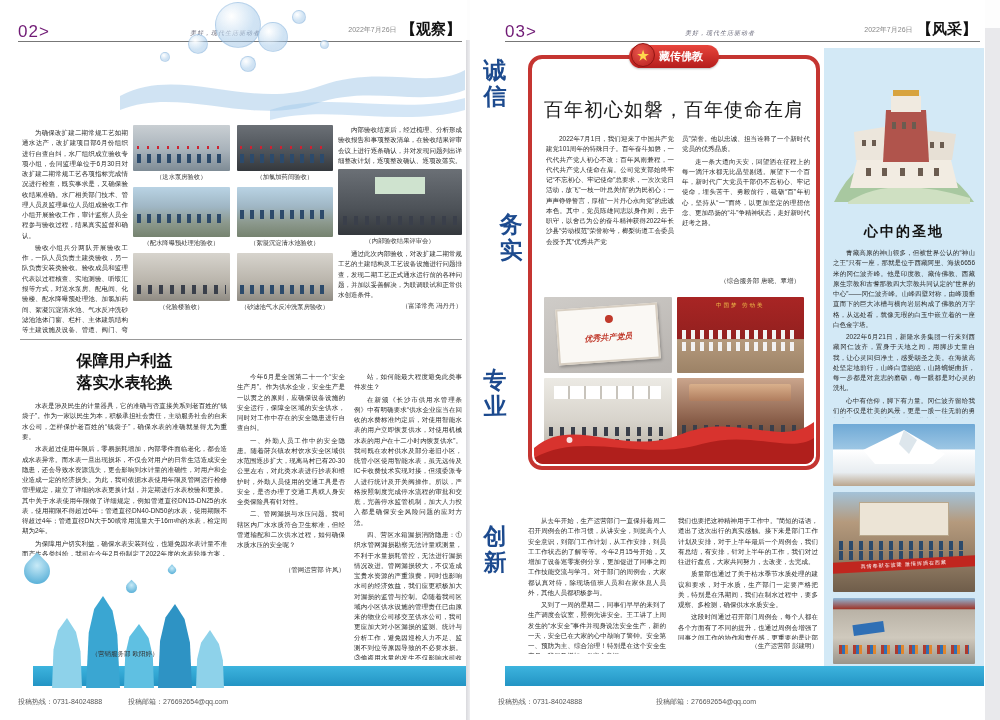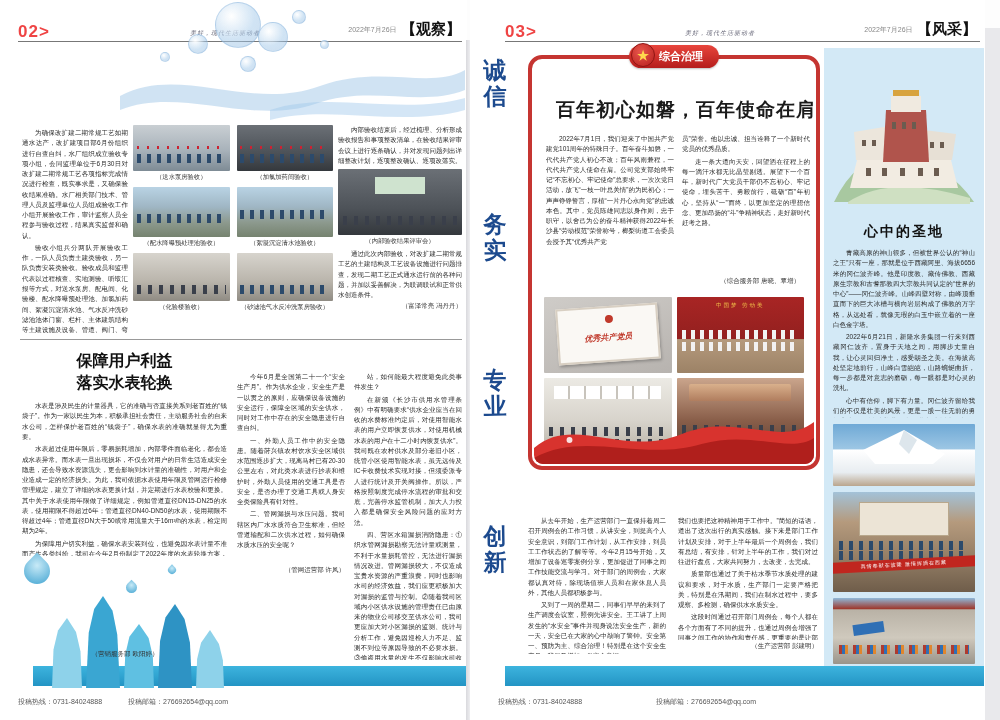--- a/index.html
+++ b/index.html
@@ -4,21 +4,21 @@
 <style>
   *{margin:0;padding:0;box-sizing:border-box}
   html,body{width:1000px;height:720px;overflow:hidden}
   body{font-family:"Liberation Sans",sans-serif;background:#fdfdfd;position:relative;color:#222}
   .page{position:absolute;top:0;background:#fff}
   #pageL{left:0;width:467px;height:720px}
   #pageR{left:470px;width:515px;height:720px}
   .gap{position:absolute;left:466px;top:40px;width:5px;height:680px;background:linear-gradient(90deg,#d9d9dd,#f3f3f5)}
   .edgeR{position:absolute;left:985px;top:28px;width:15px;height:692px;background:#e9e9ec}
   
-  .pgno{position:absolute;top:22px;font-size:17px;color:#ef4444;letter-spacing:1px;font-weight:bold}
+  .pgno{position:absolute;top:22px;font-size:17px;color:#701a75;letter-spacing:1px;font-weight:normal}
   .hrule{position:absolute;height:1px;background:#777}
   .slogan{position:absolute;top:29px;font-size:6px;color:#667;font-style:italic;letter-spacing:1px}
   .datebox{position:absolute;top:20px;text-align:right}
   .date{font-size:7px;color:#888;vertical-align:middle}
   .section{font-size:15px;color:#111;font-family:"Liberation Serif",serif;font-weight:bold;vertical-align:middle}
   
   .tiny{font-size:6.5px;line-height:1.58;text-align:justify;color:#2a2a2a}
   .tiny p{text-indent:13px;margin-bottom:2px}
   .clip{overflow:hidden}
   .byline{font-size:6.5px;color:#333;text-align:right}
@@ -45,21 +45,21 @@
   .art-title{font-weight:bold;color:#111;text-align:center}
   
   .cyanbar{position:absolute;height:20px;background:linear-gradient(180deg,#3db4de,#2394c4)}
   .footer{position:absolute;top:697px;font-size:7px;color:#555}
   
   .motto{position:absolute;width:34px;text-align:center;font-family:"Liberation Serif",serif;font-weight:bold;color:#1c4a8e;font-size:23px;line-height:1.15;word-break:break-all;transform:rotate(-1deg)}
   
   .partybox{position:absolute;left:58px;top:55px;width:292px;height:415px;border:4px solid #c53531;border-radius:14px;background:#fff}
   .badge{position:absolute;left:50%;transform:translateX(-50%);top:-14px;background:linear-gradient(180deg,#e8453c,#b51d1c);color:#fff;font-size:11px;font-weight:bold;padding:4px 16px 4px 30px;border-radius:14px;white-space:nowrap;box-shadow:0 1px 2px rgba(0,0,0,.25)}
   .badge-star{position:absolute;left:2px;top:-2px;width:24px;height:24px;border-radius:50%;background:radial-gradient(circle at 40% 35%,#e9574d,#b51d1c);display:flex;align-items:center;justify-content:center;color:#ffd84d;font-size:13px;border:1px solid #8f1513}
-  .party-headline{position:absolute;left:0;right:0;top:38px;text-align:right;font-size:19px;font-weight:bold;color:#1a1a1a;letter-spacing:1px}
+  .party-headline{position:absolute;left:0;right:0;top:38px;text-align:center;font-size:19px;font-weight:normal;color:#1a1a1a;letter-spacing:1px}
   .pcol{position:absolute;top:75px;width:128px;height:152px}
   .party-byline{position:absolute;right:16px;top:218px}
   .partygrid{position:absolute;left:12px;right:12px;top:238px;display:grid;grid-template-columns:1fr 1fr;gap:5px}
   .ribbon{position:absolute;left:2px;right:2px;bottom:2px;height:62px;border-radius:0 0 9px 9px;overflow:hidden;pointer-events:none}
   .cert{background:linear-gradient(160deg,#cfccc8,#b7b3af)}
   .cert .paper{position:absolute;left:10%;top:12%;width:80%;height:74%;background:#faf8f4;transform:rotate(-4deg);border:2px solid #d8cfc2;box-shadow:1px 2px 3px rgba(0,0,0,.25)}
   .cert .ctext{position:absolute;left:0;right:0;top:46%;text-align:center;color:#c0392b;font-size:8px;font-weight:bold;font-style:italic;font-family:"Liberation Serif",serif}
   .cert .emb{position:absolute;left:48%;top:14%;width:8px;height:8px;border-radius:50%;background:#c0392b}
   .stage{background:linear-gradient(180deg,#a82524 0%,#93201f 55%,#b59a7d 56%,#9c8266 100%)}
   .stage .stext{position:absolute;top:6%;left:0;right:0;text-align:center;color:#f3c64a;font-size:5.5px;letter-spacing:2px}
@@ -217,28 +217,28 @@
 
   <div class="pgno" style="left:35px">03&gt;</div>
   <div class="hrule" style="left:35px;top:41px;width:475px"></div>
   <div class="slogan" style="left:215px">美好，现代生活驱动者</div>
   <div class="datebox" style="right:8px;width:200px">
     <span class="date">2022年7月26日</span>
     <span class="section">【风采】</span>
   </div>
 
   <div class="motto" style="left:8px;top:58px">诚信</div>
-  <div class="motto" style="left:8px;top:212px">务实</div>
+  <div class="motto" style="left:24px;top:212px">务实</div>
   <div class="motto" style="left:8px;top:368px">专业</div>
   <div class="motto" style="left:8px;top:524px">创新</div>
 
   <div class="partybox">
     <div class="badge">
       <span class="badge-star">★</span>
-      <span>综合治理</span>
+      <span>藏传佛教</span>
     </div>
     <div class="party-headline">百年初心如磐，百年使命在肩</div>
     <div class="pcol tiny clip" style="left:14px">
       <p>2022年7月1日，我们迎来了中国共产党建党101周年的特殊日子。百年奋斗如磐，一代代共产党人初心不改；百年风雨兼程，一代代共产党人使命在肩。公司党支部始终牢记“不忘初心、牢记使命”总要求，一次次党日活动，放飞“一枝一叶总关情”的为民初心；一声声铮铮誓言，厚植“一片丹心永向党”的忠诚本色。其中，党员陈雄同志以身作则，忠于职守，以舍己为公的奋斗精神获得2022年长沙县“劳动模范”荣誉称号，榔梨街道工会委员会授予其“优秀共产党</p>
     </div>
     <div class="pcol tiny clip" style="left:150px">
       <p style="text-indent:0">员”荣誉。他以忠诚、担当诠释了一个新时代党员的优秀品质。</p>
       <p>走一条大道向天安，回望洒在征程上的每一滴汗水都无比晶莹剔透。展望下一个百年，新时代广大党员干部仍不忘初心、牢记使命，埋头苦干、勇毅前行，砥砺“百”年初心，坚持从“一”而终，以更加坚定的理想信念、更加昂扬的“斗”争精神状态，走好新时代赶考之路。</p>
     </div>
     <div class="byline party-byline">（综合服务部 唐晓、覃增）</div>

